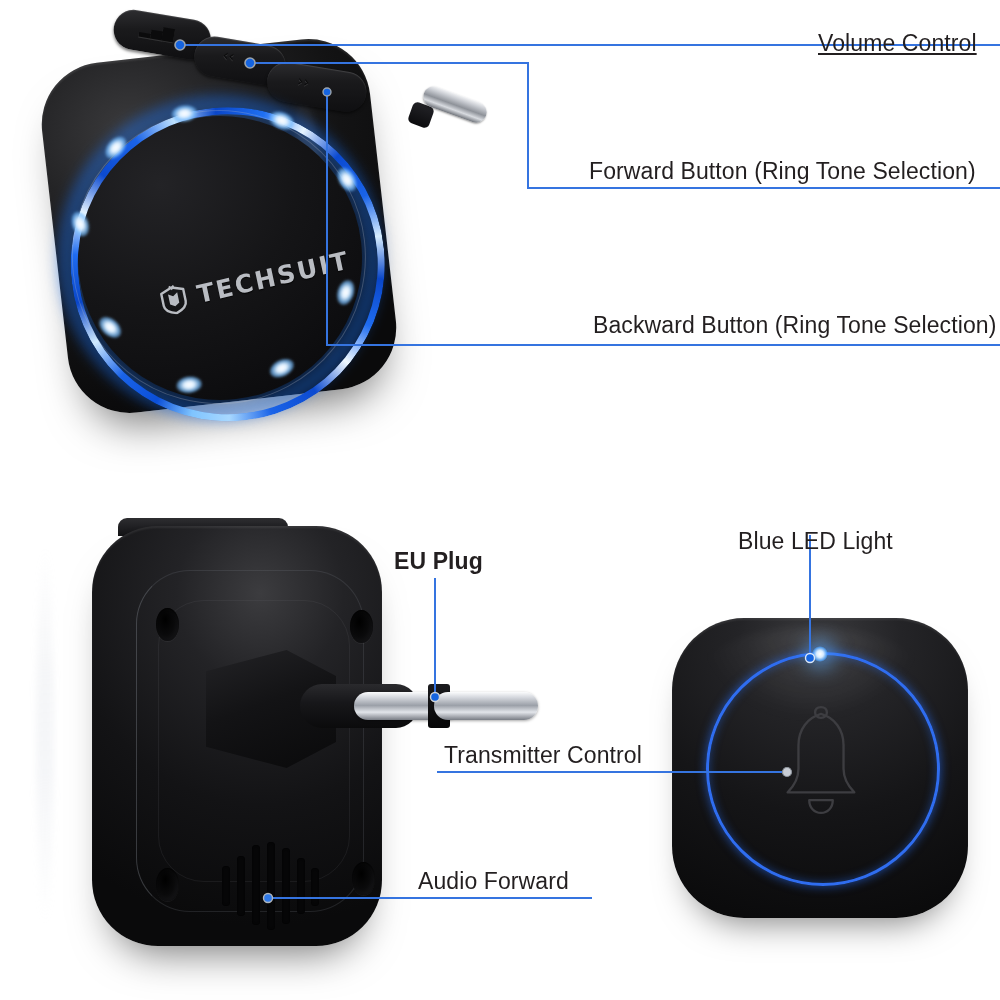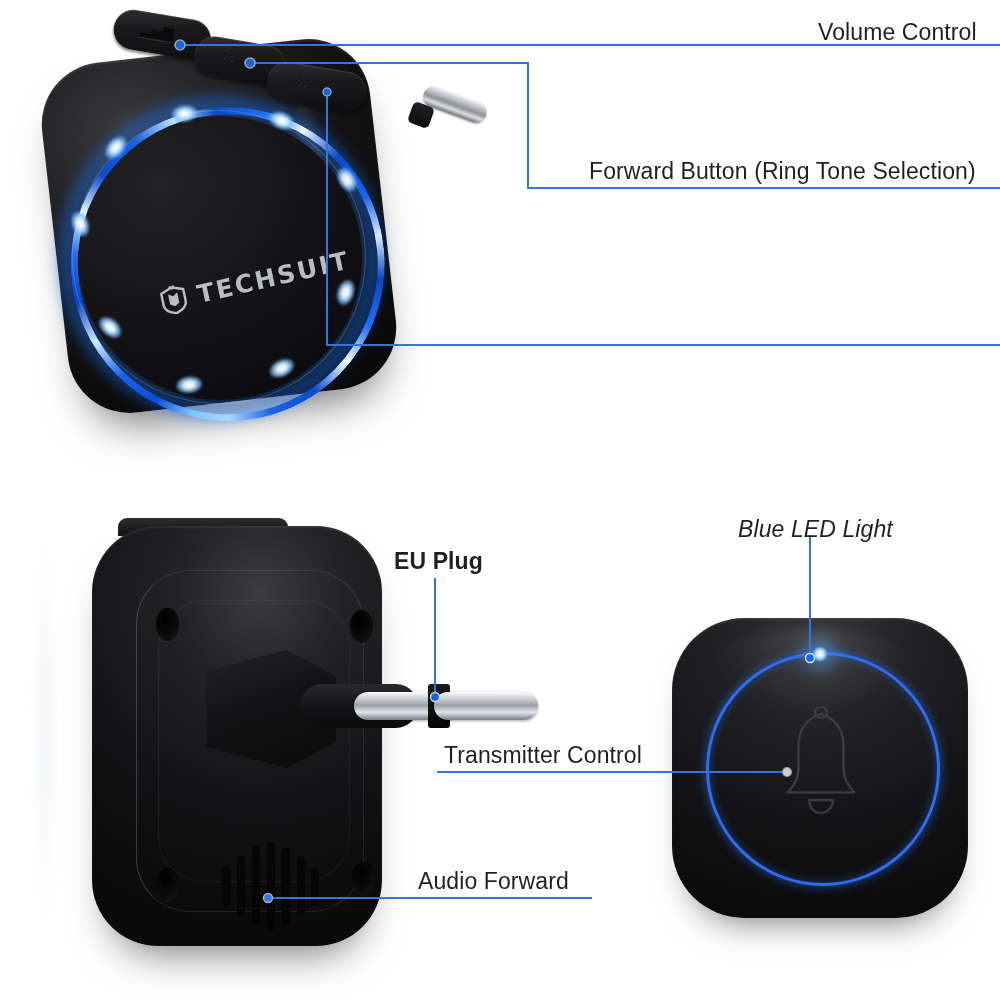--- a/index.html
+++ b/index.html
@@ -371,26 +371,27 @@
       <circle cx="180" cy="45" r="5" fill="#1564e0" stroke="#9aa3ad" stroke-width="1.6"></circle>
       <circle cx="250" cy="63" r="5" fill="#1564e0" stroke="#9aa3ad" stroke-width="1.6"></circle>
       <circle cx="327" cy="92" r="4" fill="#1564e0" stroke="#9aa3ad" stroke-width="1.4"></circle>
       <circle cx="435" cy="697" r="4.5" fill="#1564e0" stroke="#cfd4da" stroke-width="1.4"></circle>
       <circle cx="787" cy="772" r="4.5" fill="#c9ced6" stroke="#8d939b" stroke-width="1.2"></circle>
       <circle cx="268" cy="898" r="4.5" fill="#2f79e8" stroke="#aeb5bd" stroke-width="1.4"></circle>
       <circle cx="810" cy="658" r="4.5" fill="#1564e0" stroke="#dbe7f7" stroke-width="1.4"></circle>
     </g>
   </svg>
 
-  <div class="callout-label" style="left:818px;top:19px;">Volume Control</div>
+  <div class="callout-label" style="left:818px;top:30px;text-decoration:underline;">Volume Control</div>
 
   <div class="callout-label" style="left:589px;top:158px;">Forward Button (Ring Tone Selection)</div>
 
+  <div class="callout-label" style="left:593px;top:312px;">Backward Button (Ring Tone Selection)</div>
 
   <div class="callout-label" style="left:394px;top:548px;font-weight:bold;">EU Plug</div>
 
   <div class="callout-label" style="left:444px;top:742px;">Transmitter Control</div>
 
   <div class="callout-label" style="left:418px;top:868px;">Audio Forward</div>
 
-  <div class="callout-label" style="left:738px;top:516px;font-style:italic;">Blue LED Light</div>
+  <div class="callout-label" style="left:738px;top:528px;">Blue LED Light</div>
 
 </div>
 
 </body></html>

